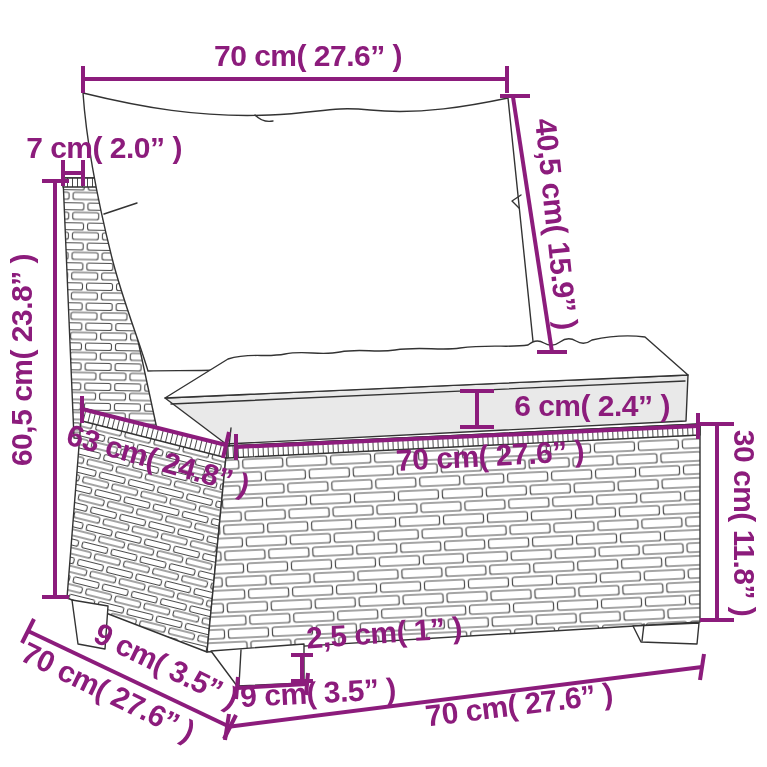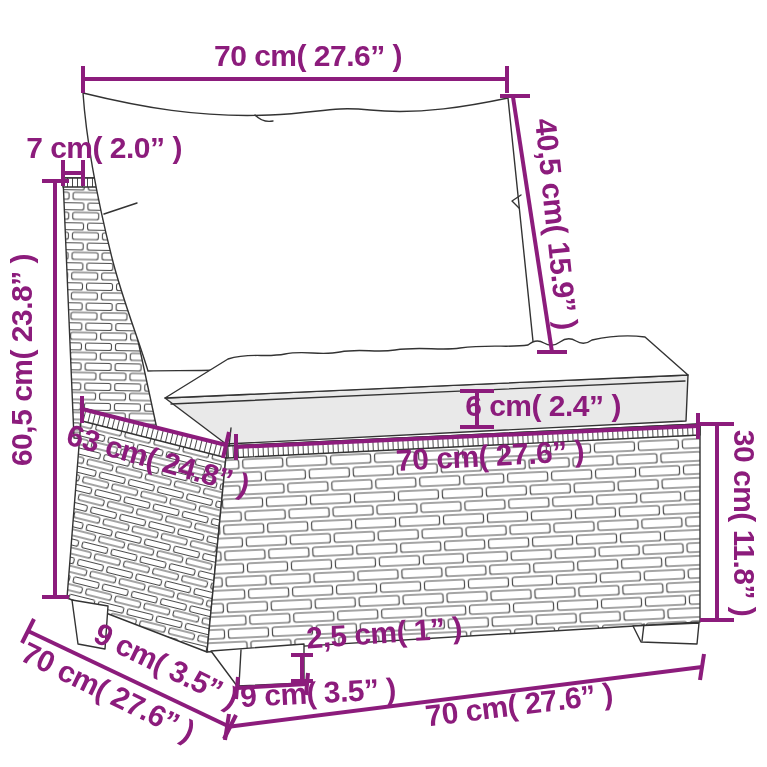--- a/index.html
+++ b/index.html
@@ -192,21 +192,21 @@
 </svg>
 
   <div class="dim-label" style="left:308px;top:56px;--r:0deg">70 cm( 27.6” )</div>
 
   <div class="dim-label" style="left:104px;top:148px;--r:0deg">7 cm( 2.0” )</div>
 
   <div class="dim-label" style="left:556px;top:224px;--r:84deg">40,5 cm( 15.9” )</div>
 
   <div class="dim-label" style="left:22px;top:360px;--r:-90deg">60,5 cm( 23.8” )</div>
 
-  <div class="dim-label" style="left:543px;top:406px;--r:0deg">6 cm( 2.4” )</div>
+  <div class="dim-label" style="left:592px;top:406px;--r:0deg">6 cm( 2.4” )</div>
 
   <div class="dim-label" style="left:158px;top:460px;--r:16deg">63 cm( 24.8” )</div>
 
   <div class="dim-label" style="left:490px;top:456px;--r:-3deg">70 cm( 27.6” )</div>
 
   <div class="dim-label" style="left:744px;top:523px;--r:90deg">30 cm( 11.8” )</div>
 
   <div class="dim-label" style="left:166px;top:666px;--r:26deg">9 cm( 3.5” )</div>
 
   <div class="dim-label" style="left:108px;top:692px;--r:26deg">70 cm( 27.6” )</div>

